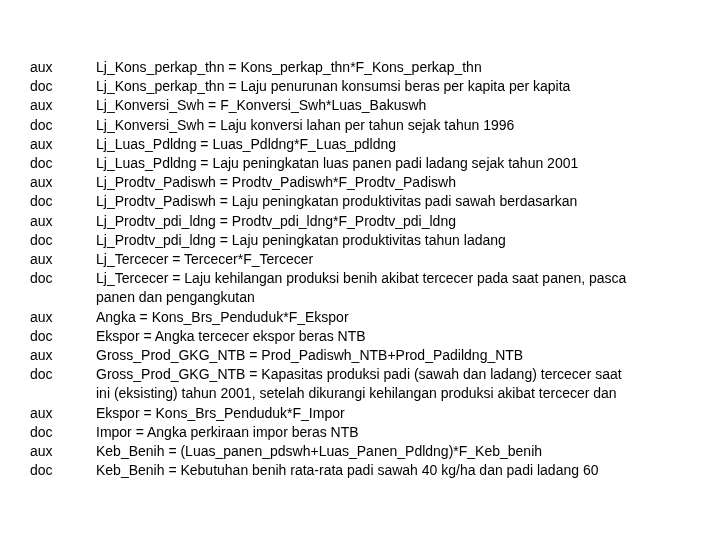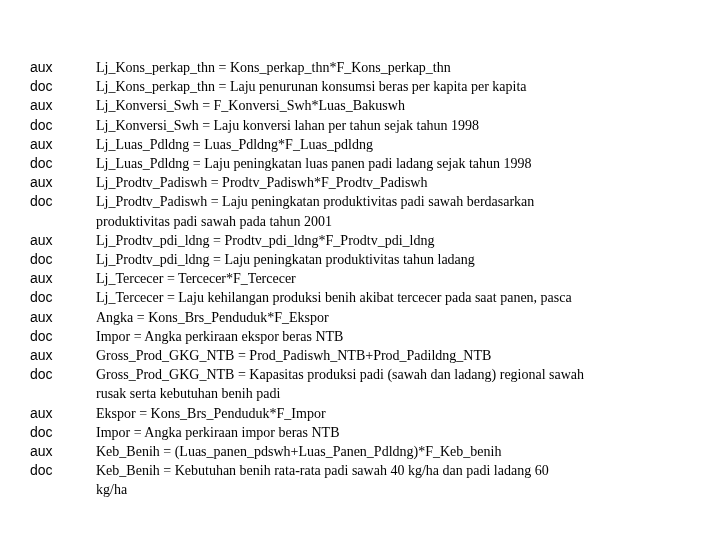--- a/index.html
+++ b/index.html
@@ -28,21 +28,20 @@
     line-height: 19.2px;
     color: #000000;
   }
   .row .tag {
     flex: 0 0 66px;
     white-space: nowrap;
   }
   .row .text {
     flex: 1 1 auto;
     white-space: nowrap;
-    font-family: Liberation Serif, serif;
   }
 </style>
 </head>
 <body>
 
 <div class="slide">
   <div class="listing" id="listing">
       <div class="row">
         <span class="tag">aux</span>
         <span class="text">Lj_Kons_perkap_thn = Kons_perkap_thn*F_Kons_perkap_thn</span>
@@ -50,92 +49,88 @@
       <div class="row">
         <span class="tag">doc</span>
         <span class="text">Lj_Kons_perkap_thn = Laju penurunan konsumsi beras per kapita per kapita</span>
       </div>
       <div class="row">
         <span class="tag">aux</span>
         <span class="text">Lj_Konversi_Swh = F_Konversi_Swh*Luas_Bakuswh</span>
       </div>
       <div class="row">
         <span class="tag">doc</span>
-        <span class="text">Lj_Konversi_Swh = Laju konversi lahan per tahun sejak tahun 1998</span>
+        <span class="text">Lj_Konversi_Swh = Laju konversi lahan per tahun sejak tahun 1996</span>
       </div>
       <div class="row">
         <span class="tag">aux</span>
         <span class="text">Lj_Luas_Pdldng = Luas_Pdldng*F_Luas_pdldng</span>
       </div>
       <div class="row">
         <span class="tag">doc</span>
-        <span class="text">Lj_Luas_Pdldng = Laju peningkatan luas panen padi ladang sejak tahun 1998</span>
+        <span class="text">Lj_Luas_Pdldng = Laju peningkatan luas panen padi ladang sejak tahun 2001</span>
       </div>
       <div class="row">
         <span class="tag">aux</span>
         <span class="text">Lj_Prodtv_Padiswh = Prodtv_Padiswh*F_Prodtv_Padiswh</span>
       </div>
       <div class="row">
         <span class="tag">doc</span>
         <span class="text">Lj_Prodtv_Padiswh = Laju peningkatan produktivitas padi sawah berdasarkan</span>
-      </div>
-      <div class="row">
-        <span class="tag"></span>
-        <span class="text">produktivitas padi sawah pada tahun 2001</span>
       </div>
       <div class="row">
         <span class="tag">aux</span>
         <span class="text">Lj_Prodtv_pdi_ldng = Prodtv_pdi_ldng*F_Prodtv_pdi_ldng</span>
       </div>
       <div class="row">
         <span class="tag">doc</span>
         <span class="text">Lj_Prodtv_pdi_ldng = Laju peningkatan produktivitas tahun ladang</span>
       </div>
       <div class="row">
         <span class="tag">aux</span>
         <span class="text">Lj_Tercecer = Tercecer*F_Tercecer</span>
       </div>
       <div class="row">
         <span class="tag">doc</span>
         <span class="text">Lj_Tercecer = Laju kehilangan produksi benih akibat tercecer pada saat panen, pasca</span>
       </div>
       <div class="row">
+        <span class="tag"></span>
+        <span class="text">panen dan pengangkutan</span>
+      </div>
+      <div class="row">
         <span class="tag">aux</span>
         <span class="text">Angka = Kons_Brs_Penduduk*F_Ekspor</span>
       </div>
       <div class="row">
         <span class="tag">doc</span>
-        <span class="text">Impor = Angka perkiraan ekspor beras NTB</span>
+        <span class="text">Ekspor = Angka tercecer ekspor beras NTB</span>
       </div>
       <div class="row">
         <span class="tag">aux</span>
         <span class="text">Gross_Prod_GKG_NTB = Prod_Padiswh_NTB+Prod_Padildng_NTB</span>
       </div>
       <div class="row">
         <span class="tag">doc</span>
-        <span class="text">Gross_Prod_GKG_NTB = Kapasitas produksi padi (sawah dan ladang) regional sawah</span>
+        <span class="text">Gross_Prod_GKG_NTB = Kapasitas produksi padi (sawah dan ladang) tercecer saat</span>
       </div>
       <div class="row">
         <span class="tag"></span>
-        <span class="text">rusak serta kebutuhan benih padi</span>
+        <span class="text">ini (eksisting) tahun 2001, setelah dikurangi kehilangan produksi akibat tercecer dan</span>
       </div>
       <div class="row">
         <span class="tag">aux</span>
         <span class="text">Ekspor = Kons_Brs_Penduduk*F_Impor</span>
       </div>
       <div class="row">
         <span class="tag">doc</span>
         <span class="text">Impor = Angka perkiraan impor beras NTB</span>
       </div>
       <div class="row">
         <span class="tag">aux</span>
         <span class="text">Keb_Benih = (Luas_panen_pdswh+Luas_Panen_Pdldng)*F_Keb_benih</span>
       </div>
       <div class="row">
         <span class="tag">doc</span>
         <span class="text">Keb_Benih = Kebutuhan benih rata-rata padi sawah 40 kg/ha dan padi ladang 60</span>
       </div>
-      <div class="row">
-        <span class="tag"></span>
-        <span class="text">kg/ha</span>
-      </div>
     </div>
 </div>
 
 </body></html>

